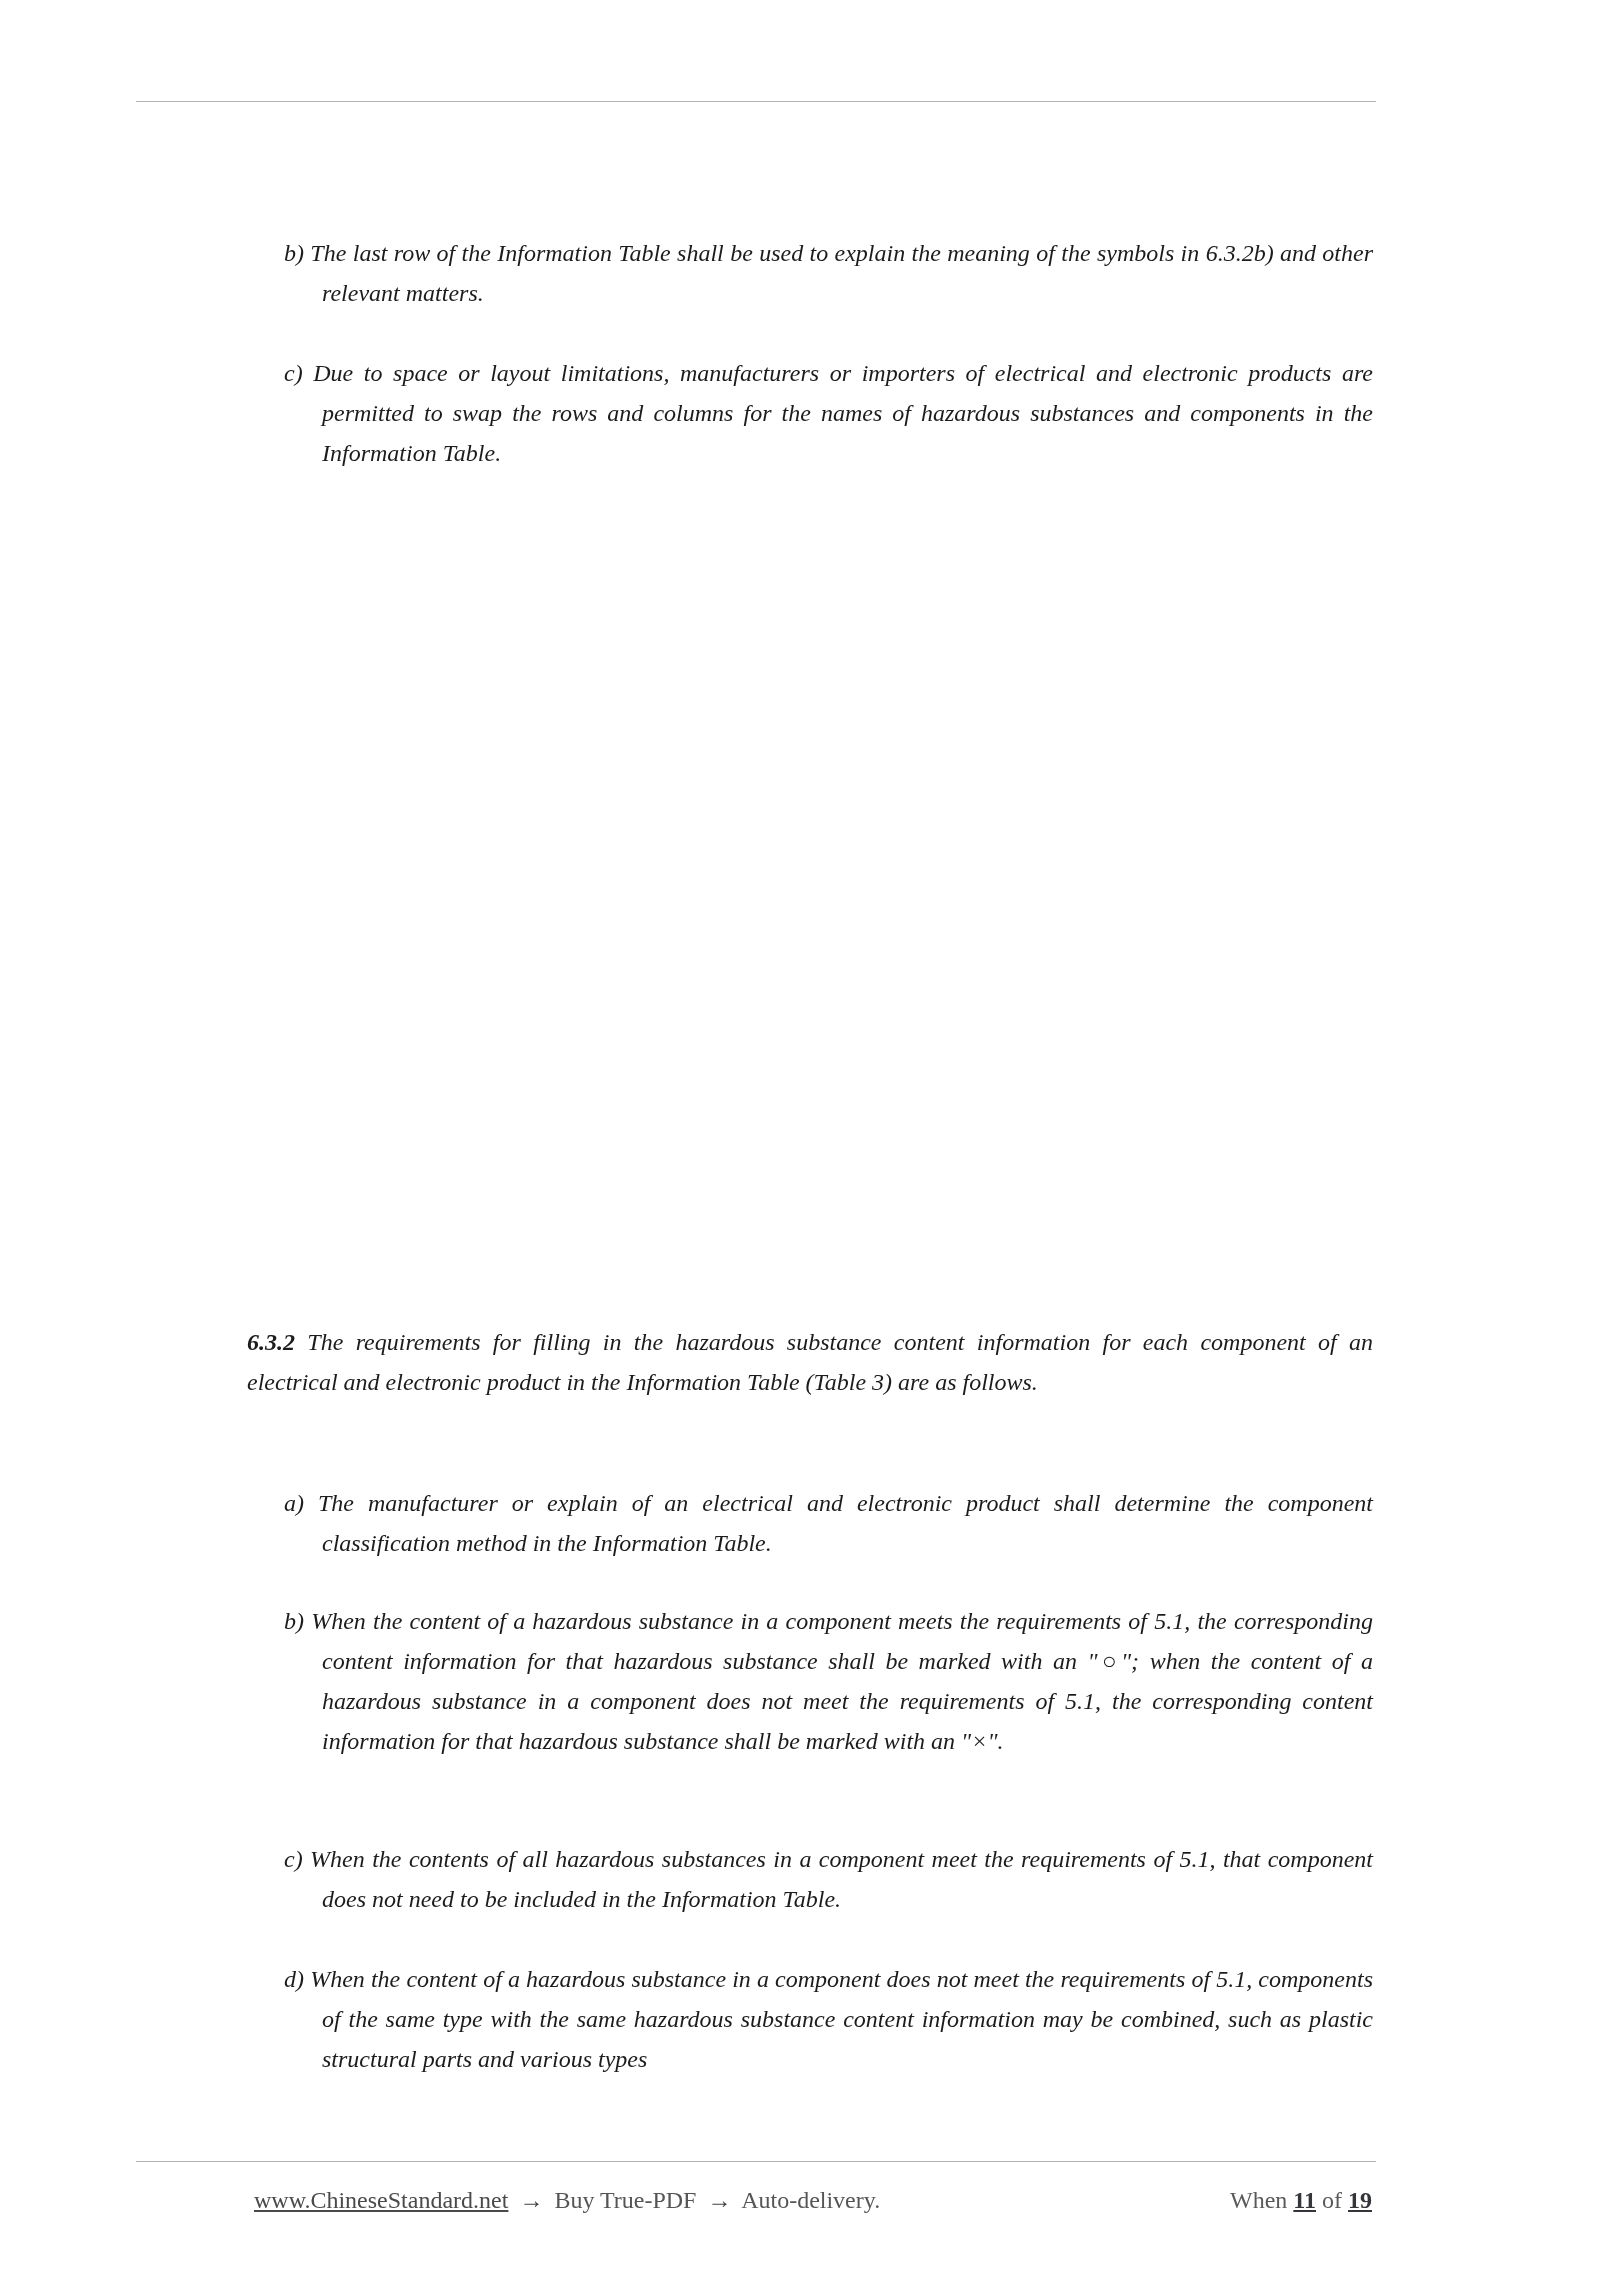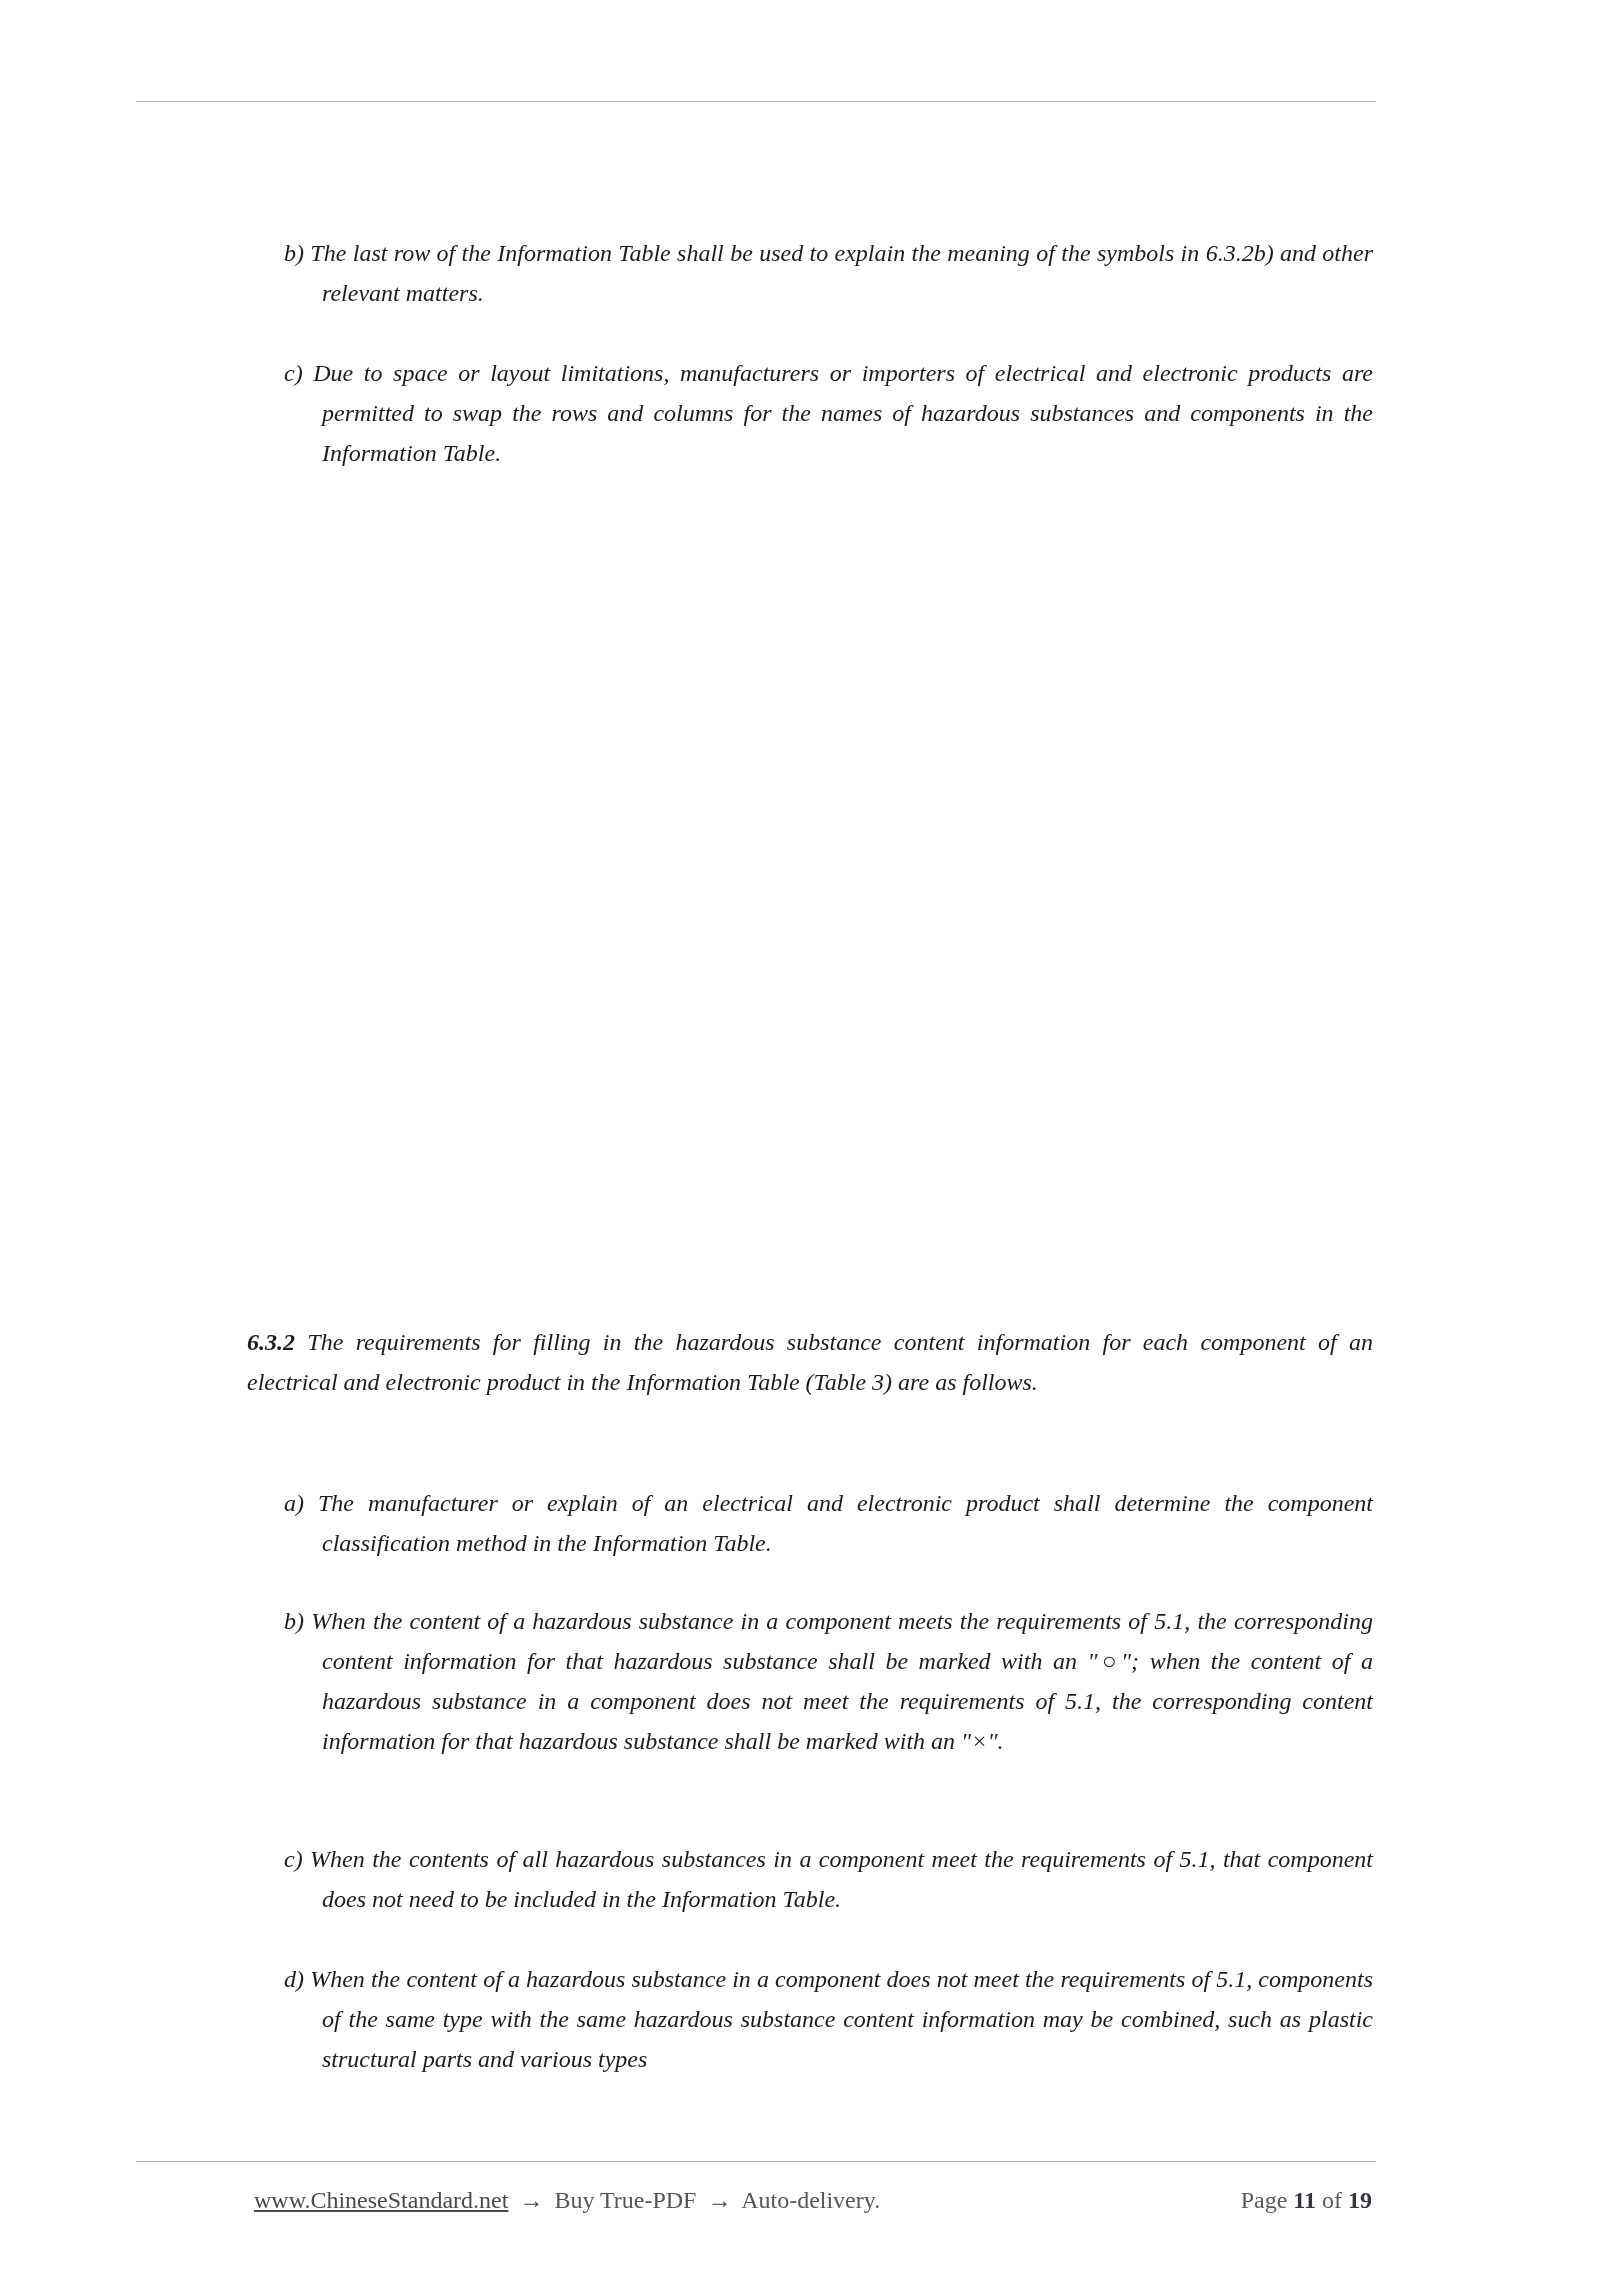--- a/index.html
+++ b/index.html
@@ -83,20 +83,21 @@
     cursor: pointer;
   }
   .footer-arrow {
     font-weight: bold;
     color: #3f3f3f;
     padding: 0 5px;
   }
   .page-num {
     font-weight: bold;
     color: #33363c;
+    text-decoration: underline;
   }
 </style>
 </head>
 <body>
 
 <div class="page">
 
 
   <div class="rule rule-top"></div>
 
@@ -143,20 +144,20 @@
 
   <div class="footer-left">
     <span class="footer-site">www.ChineseStandard.net</span>
     <span class="footer-arrow">→</span>
     <span>Buy True-PDF</span>
     <span class="footer-arrow">→</span>
     <span>Auto-delivery.</span>
   </div>
 
   <div class="footer-right">
-    <span>Page</span>
+    <span>When</span>
     <span class="page-num">11</span>
     <span>of</span>
     <span class="page-num">19</span>
   </div>
 
 </div>
 
 
 </body></html>

